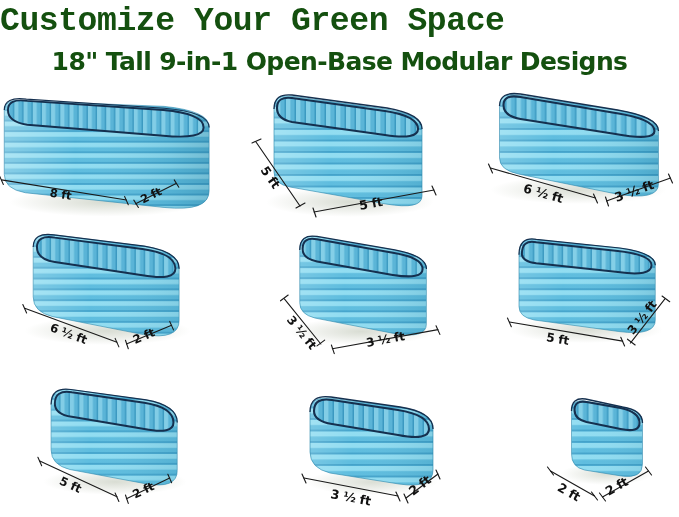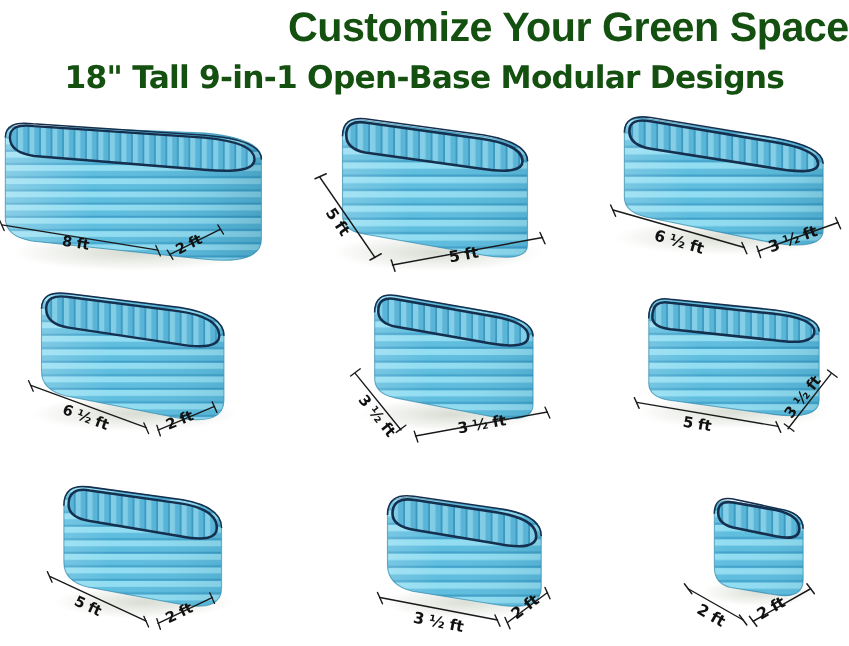--- a/index.html
+++ b/index.html
@@ -15,28 +15,28 @@
     position: relative;
     width: 679px; height: 517px;
     background: #ffffff;
   }
 
   
   .title {
     position: absolute;
     left: 0; top: 2px;
     width: 679px;
-    text-align: right;
+    text-align: left;
     font-size: 33px;
     font-weight: bold;
     letter-spacing: -0.4px;
     color: #14500f;
     line-height: 40px;
     white-space: nowrap;
-    font-family: Liberation Sans, sans-serif;
+    font-family: Liberation Mono, monospace;
   }
   .subtitle {
     position: absolute;
     left: 0; top: 46px;
     width: 679px;
     text-align: center;
     font-size: 25px;
     font-weight: bold;
     letter-spacing: -0.6px;
     color: #14500f;

